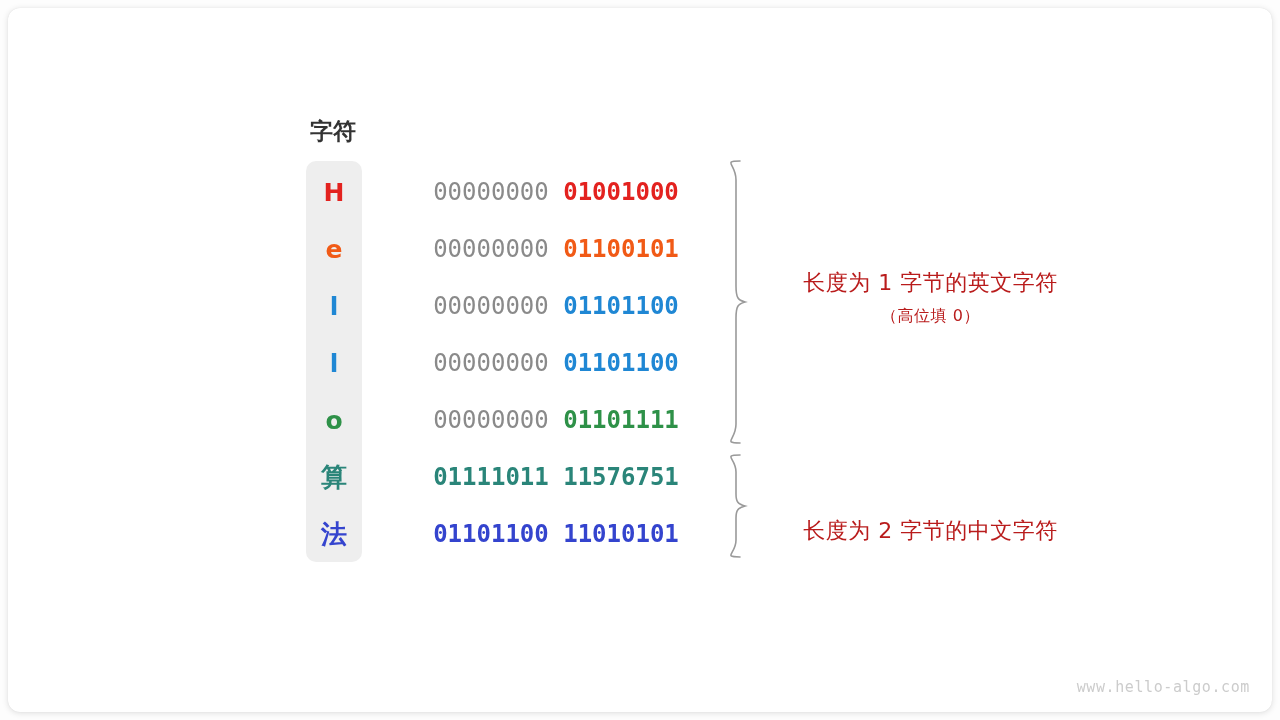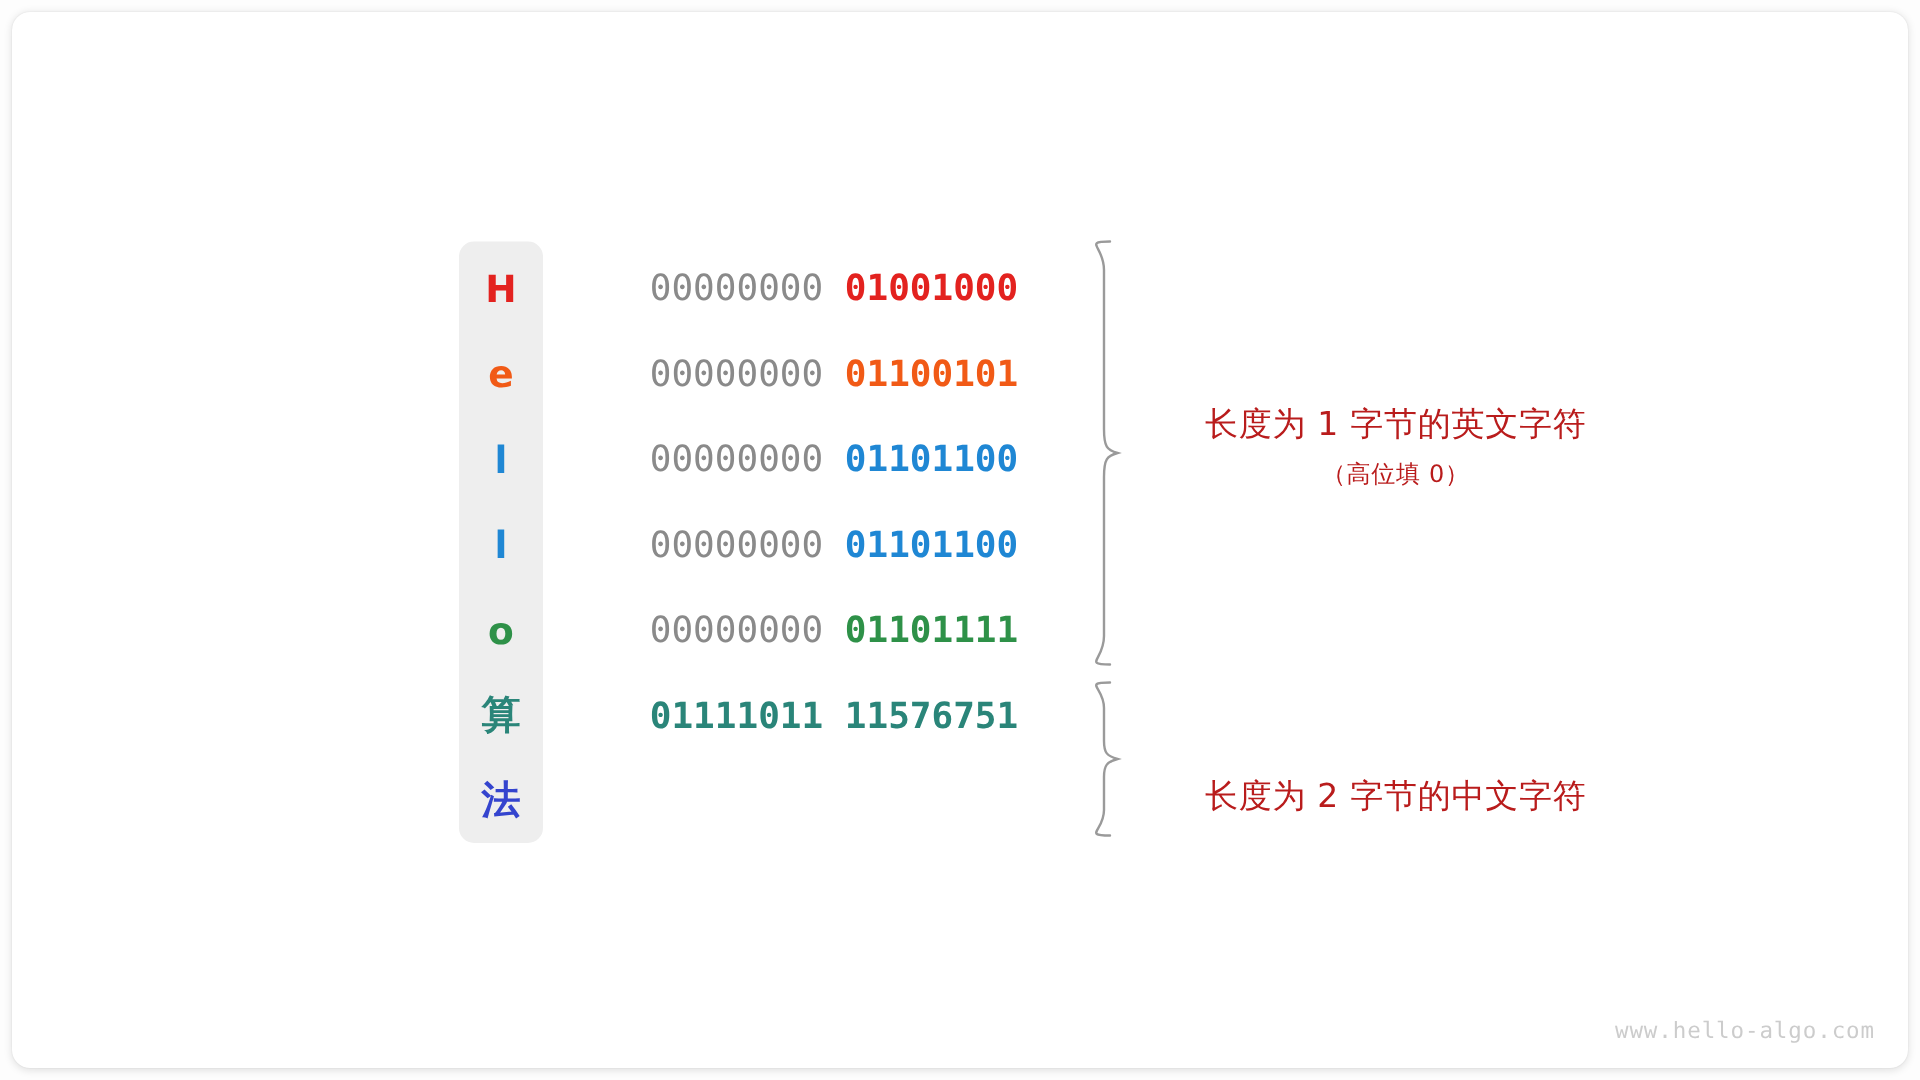--- a/index.html
+++ b/index.html
@@ -159,20 +159,21 @@
   }
 </style>
 </head>
 <body>
 
 <div id="page">
   <div class="card"></div>
 
   <div class="stage">
 
+    <div class="hdr hdr-char">字符</div>
 
     <div class="char-col"></div>
 
     <div id="rows">
         <div class="row" style="top: 164px;">
           <div class="char" style="color: rgb(227, 34, 31);">H</div>
           <div class="bits"><span class="hi">00000000</span><span> </span><span class="lo" style="color: rgb(227, 34, 31);">01001000</span></div>
         </div>
         <div class="row" style="top: 221px;">
           <div class="char" style="color: rgb(241, 90, 22);">e</div>
@@ -189,20 +190,21 @@
         <div class="row" style="top: 392px;">
           <div class="char" style="color: rgb(46, 145, 72);">o</div>
           <div class="bits"><span class="hi">00000000</span><span> </span><span class="lo" style="color: rgb(46, 145, 72);">01101111</span></div>
         </div>
         <div class="row" style="top: 449px;">
           <div class="char cjk" style="color: rgb(42, 133, 121);">算</div>
           <div class="bits"><span class="hi-b" style="color: rgb(42, 133, 121);">01111011</span><span> </span><span class="lo" style="color: rgb(42, 133, 121);">11576751</span></div>
         </div>
         <div class="row" style="top: 506px;">
           <div class="char cjk" style="color: rgb(52, 68, 206);">法</div>
+          <div class="bits"><span class="hi-b" style="color: rgb(52, 68, 206);">01101100</span><span> </span><span class="lo" style="color: rgb(52, 68, 206);">11010101</span></div>
         </div>
       </div>
 
     <svg class="brace" style="left:706px; top:158px;" width="42" height="288" viewBox="0 0 42 288">
       <path d="M 34 3
                C 16 3, 30 6, 30 22
                L 30 128
                C 30 140, 32 142, 39 144
                C 32 146, 30 148, 30 160
                L 30 266

